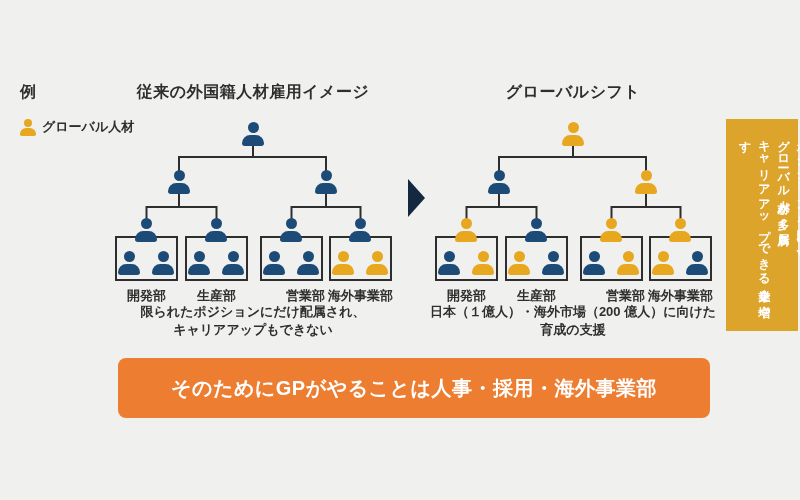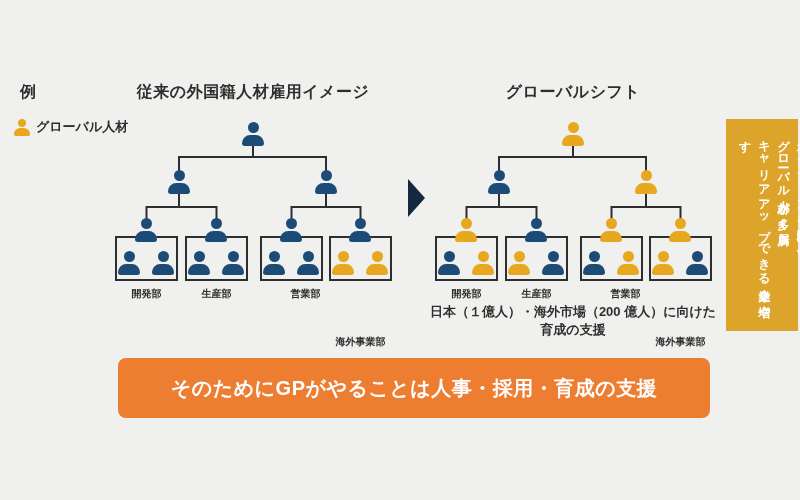--- a/index.html
+++ b/index.html
@@ -3,40 +3,40 @@
 <meta charset="utf-8">
 <style>
   * { margin:0; padding:0; box-sizing:border-box; }
   body { font-family:"Liberation Sans","DejaVu Sans",sans-serif; }
   .stage { position:relative; width:800px; height:500px; background:#f0f0ee; overflow:hidden; color:#2e2e2e; }
 
   .example { position:absolute; left:20px; top:82px; font-size:16px; font-weight:bold; }
   .title { position:absolute; top:82px; width:306px; text-align:center; font-size:16px; font-weight:bold; letter-spacing:0.5px; }
   .title.t1 { left:100px; } .title.t2 { left:420px; }
 
-  .legend { position:absolute; left:14px; top:118px; display:flex; align-items:center; gap:6px;justify-content:space-between; }
+  .legend { position:absolute; left:20px; top:118px; display:flex; align-items:center; gap:6px;justify-content:space-between; }
   .legend-label { font-size:13px; font-weight:bold; }
 
   
   .person { position:absolute; width:24px; height:24px; }
   .person .head { position:absolute; left:6.5px; top:0; width:11px; height:11px; border-radius:50%; }
   .person .torso { position:absolute; left:1px; top:13px; width:22px; height:11px; border-radius:9px 9px 3px 3px; }
   .person[data-color="blue"] .head, .person[data-color="blue"] .torso { background:#1d4b78; }
   .person[data-color="gold"] .head, .person[data-color="gold"] .torso { background:#e7a71f; }
   .person.sm { position:relative; width:16px; height:17px; }
   .person.sm .head { left:4px; width:8px; height:8px; }
   .person.sm .torso { left:0; top:9px; width:16px; height:8px; border-radius:7px 7px 2px 2px; }
 
   .chart { position:absolute; top:115px; width:306px; height:235px; }
   .chart.c1 { left:100px; } .chart.c2 { left:420px; }
   .connectors { position:absolute; left:0; top:0; }
   .obox { position:absolute; top:121px; width:63px; height:45px; border:2px solid #2e2e2e; }
   .obox.b1 { left:15px; } .obox.b2 { left:85px; } .obox.b3 { left:160px; } .obox.b4 { left:229px; }
-  .dept { position:absolute; top:172px; width:83px; text-align:center; font-size:10px; font-weight:bold; }
-  .dept.d1 { left:5px; } .dept.d2 { left:75px; } .dept.d3 { left:164px; } .dept.d4 { left:219px;margin-top:48px; }
+  .dept { position:absolute; top:172px; width:83px; text-align:center; font-size:13px; font-weight:bold; }
+  .dept.d1 { left:5px; } .dept.d2 { left:75px; } .dept.d3 { left:164px; } .dept.d4 { left:219px; }
   .caption { position:absolute; top:188px; left:0; width:306px; text-align:center; font-size:13px; font-weight:bold; line-height:1.4; }
 
   .arrow { position:absolute; left:408px; top:179px; width:0; height:0;
            border-top:19px solid transparent; border-bottom:19px solid transparent; border-left:17px solid #14293f; }
 
   .sidenote { position:absolute; left:726px; top:119px; width:72px; height:212px; background:#dda42c;
               padding:13px 9px; }
   .sidenote-inner { writing-mode:vertical-rl; height:100%; color:#ffffff; font-size:12px; font-weight:bold;
                     line-height:1.6; letter-spacing:1px; }
 
@@ -132,20 +132,24 @@
     <div class="person" style="left:265px;top:136px" data-color="gold">
         <span class="head"></span>
         <span class="torso"></span>
       </div>
 
     <div class="dept d1">開発部</div>
     <div class="dept d2">生産部</div>
     <div class="dept d3">営業部</div>
     <div class="dept d4">海外事業部</div>
 
+    <div class="caption">
+      <div>限られたポジションにだけ配属され、</div>
+      <div>キャリアアップもできない</div>
+    </div>
   </div>
 
   <div class="arrow"></div>
 
   <div class="chart c2">
     <svg class="connectors" width="306" height="130" viewBox="0 0 306 130">
       <path d="M153 29 V42 M79 56 V42 H226 V56" fill="none" stroke="#2e2e2e" stroke-width="2"></path>
       <path d="M79 77 V92 M46.5 105 V92 H116.5 V105" fill="none" stroke="#2e2e2e" stroke-width="2"></path>
       <path d="M226 77 V92 M191.5 105 V92 H260.5 V105" fill="none" stroke="#2e2e2e" stroke-width="2"></path>
     </svg>
@@ -228,16 +232,16 @@
 
   <div class="sidenote">
     <div class="sidenote-inner">
       <div>ポジションを問わず、</div>
       <div>グローバル人材が多く所属し、</div>
       <div>キャリアアップできる企業を増やす</div>
     </div>
   </div>
 
   <div class="banner">
-    <span class="banner-text">そのためにGPがやることは人事・採用・育成の支援</span>
+    <span class="banner-text">そのためにGPがやることは人事・採用・海外事業部</span>
   </div>
 
 </div>
 
 </body></html>

